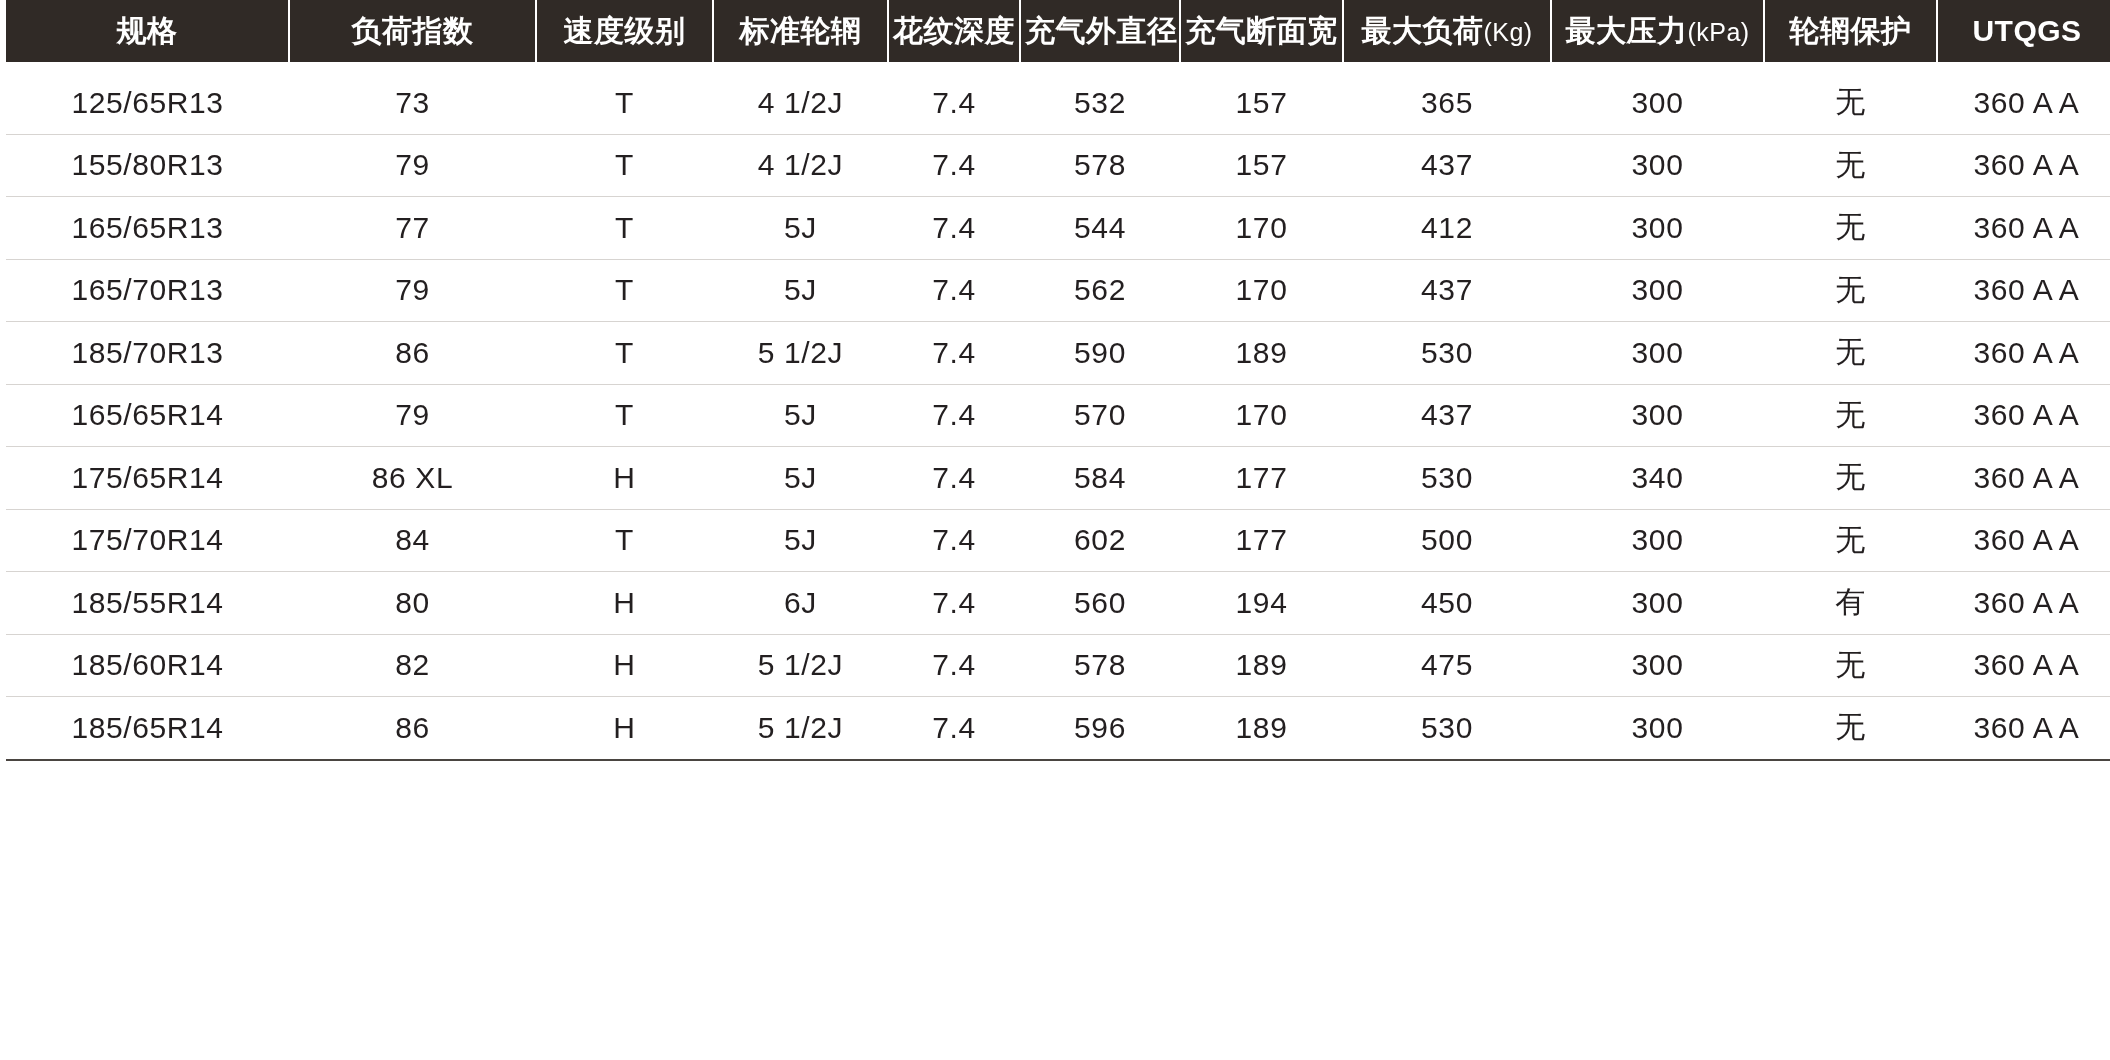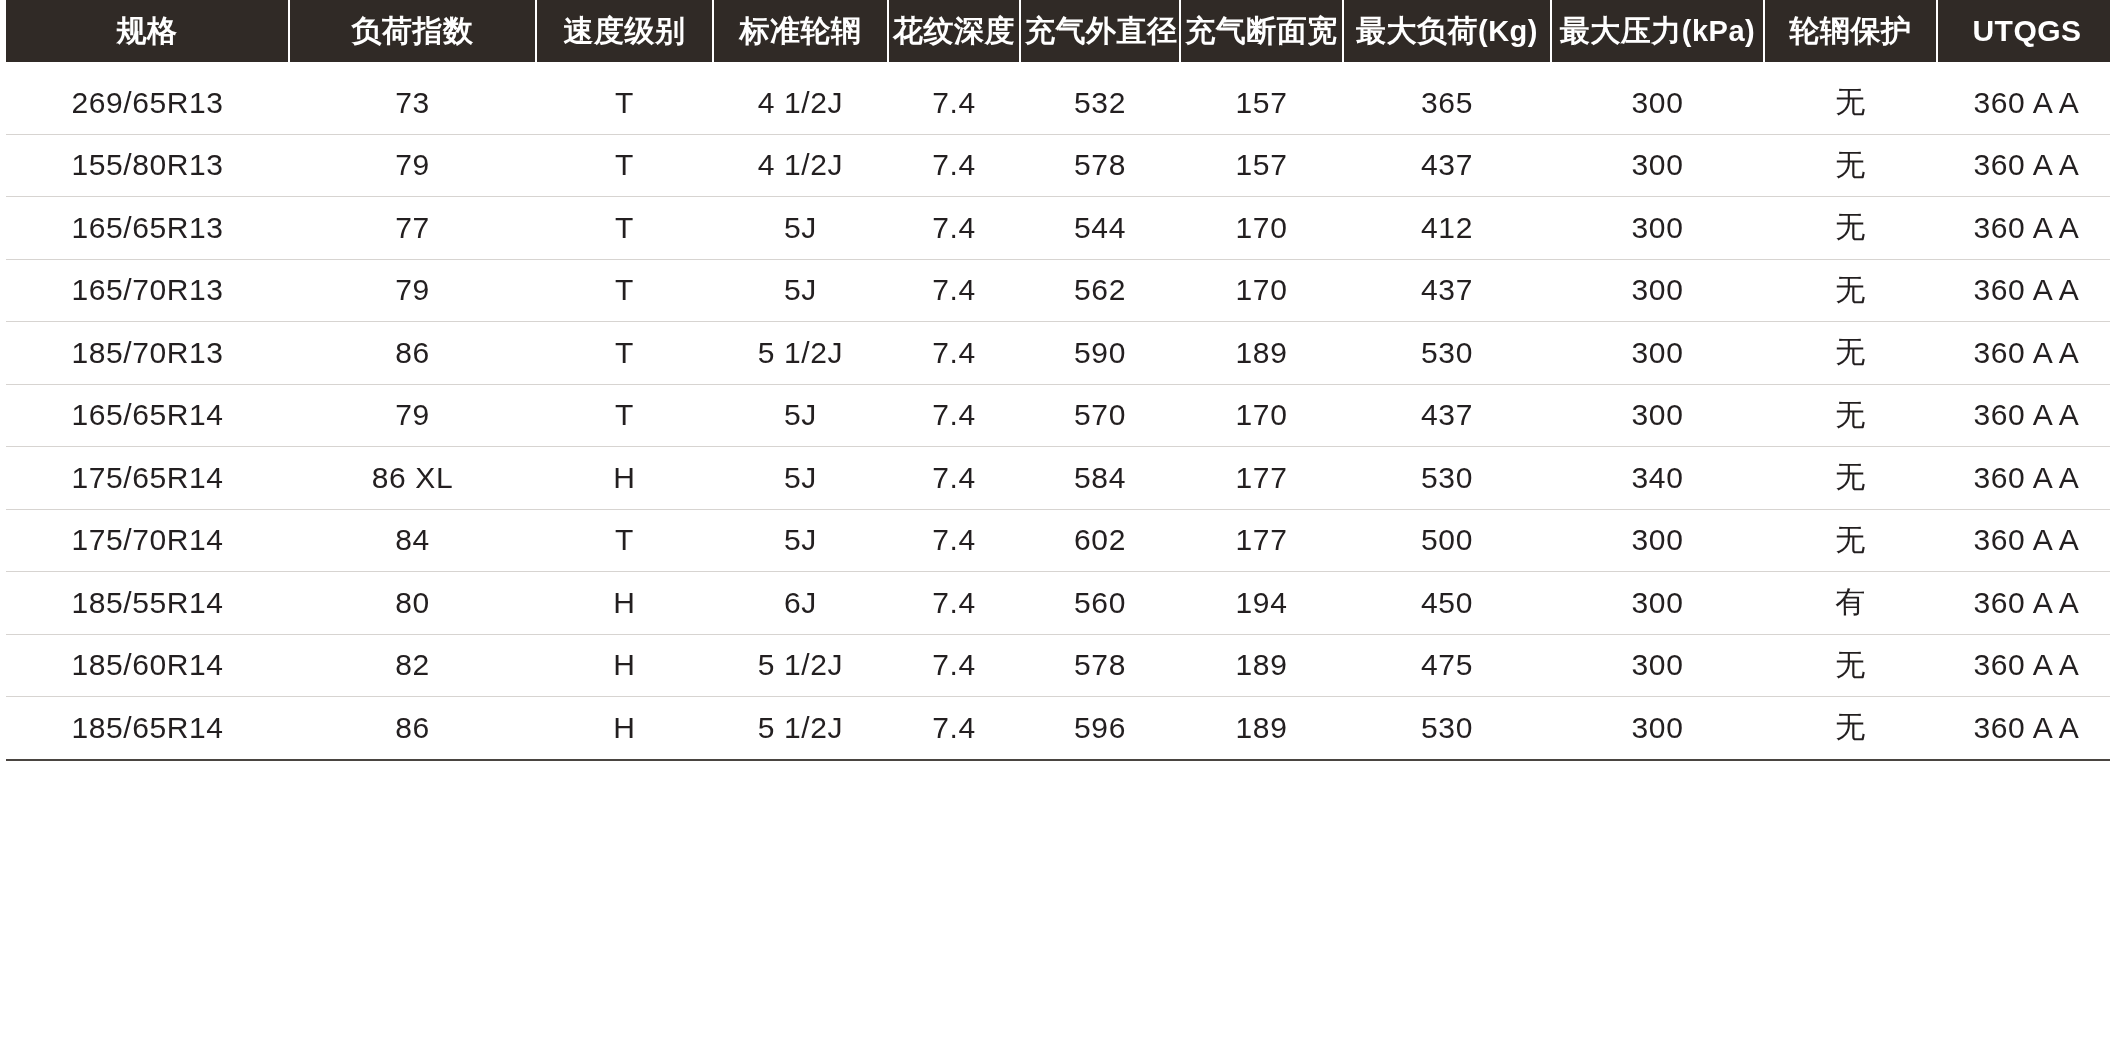--- a/index.html
+++ b/index.html
@@ -40,22 +40,22 @@
     text-align: center;
     vertical-align: middle;
     border-right: 2px solid #ffffff;
     letter-spacing: 0.5px;
     white-space: nowrap;
   }
   table.spec thead th:last-child {
     border-right: none;
   }
   table.spec thead th .unit {
-    font-size: 29px;
-    font-weight: bold;
+    font-size: 25px;
+    font-weight: normal;
   }
   table.spec tbody td {
     font-size: 30px;
     height: 59.5px;
     text-align: center;
     vertical-align: middle;
     border-bottom: 1px solid #d7d4d1;
     color: #231f20;
     white-space: nowrap;
     letter-spacing: 0.6px;
@@ -122,21 +122,21 @@
           <td></td>
           <td></td>
           <td></td>
           <td></td>
           <td></td>
           <td></td>
           <td></td>
           <td></td>
         </tr>
         <tr>
-          <td>269/65R13</td>
+          <td>125/65R13</td>
           <td>73</td>
           <td>T</td>
           <td>4 1/2J</td>
           <td>7.4</td>
           <td>532</td>
           <td>157</td>
           <td>365</td>
           <td>300</td>
           <td>无</td>
           <td>360 A A</td>

